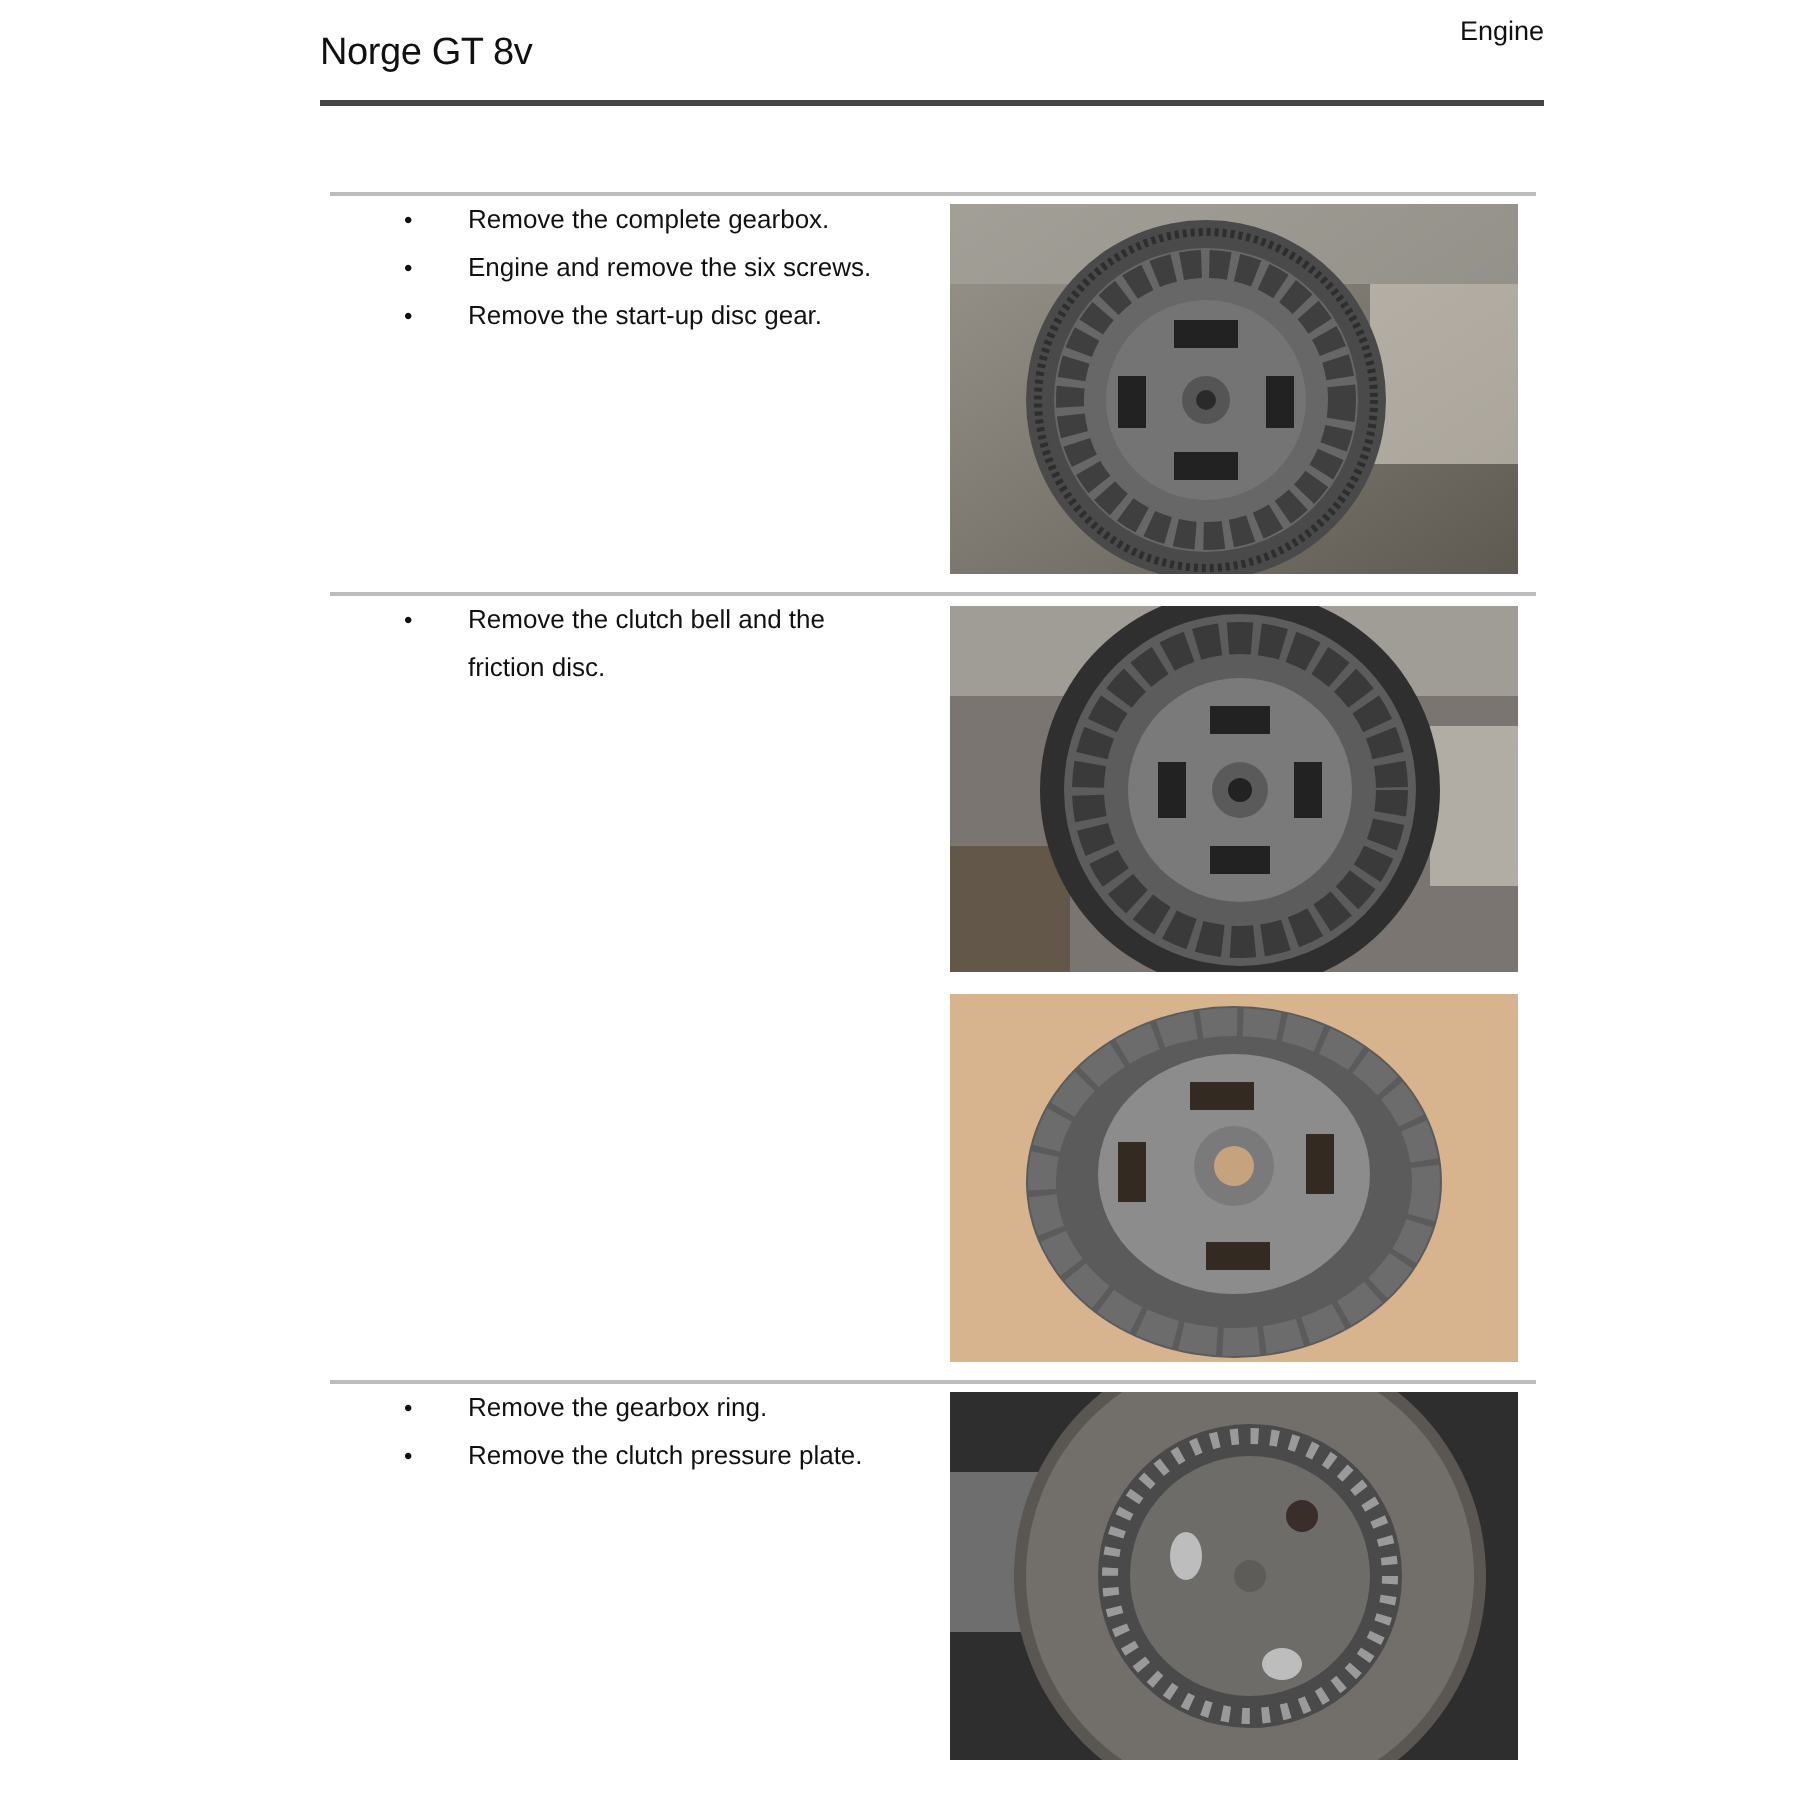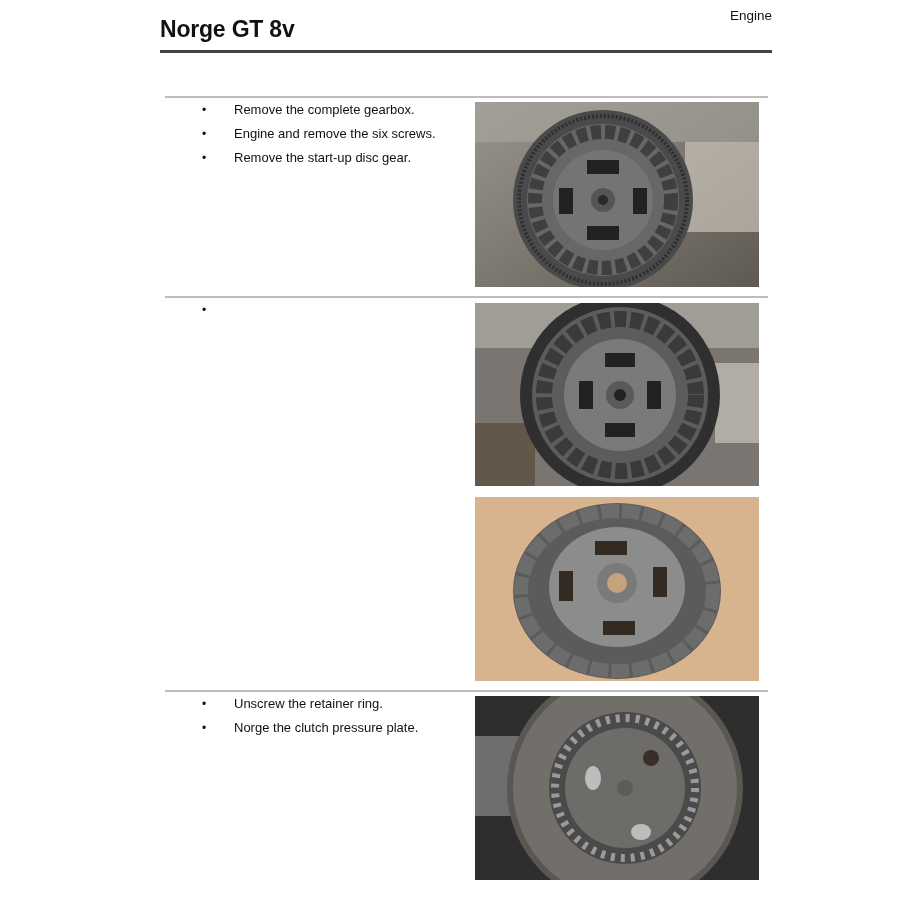--- a/index.html
+++ b/index.html
@@ -1,18 +1,18 @@
 <!DOCTYPE html>
 <html><head>
   <meta charset="utf-8">
   <style>
     html, body { margin: 0; padding: 0; background: #ffffff; }
     body { width: 909px; height: 909px; position: relative; overflow: hidden;
            font-family: "Liberation Sans", sans-serif; color: #111; }
-    .page-title { position: absolute; left: 160px; top: 16px; font-size: 23px; font-weight: bold; letter-spacing: -0.2px; }
+    .page-title { position: absolute; left: 160px; top: 16px; font-size: 19px; font-weight: normal; letter-spacing: -0.2px; }
     .section-label { position: absolute; right: 137px; top: 8px; font-size: 13.5px; }
     .header-rule { position: absolute; left: 160px; top: 50px; width: 612px; height: 3px; background: #444; }
     .section-rule { position: absolute; left: 165px; width: 603px; height: 2px; background: #bdbdbd; }
     .bullets { position: absolute; left: 200px; margin: 0; padding: 0; list-style: none; width: 265px; }
     .bullets li { position: relative; padding-left: 34px; font-size: 13px; line-height: 24px; }
     .bullets li .dot { position: absolute; left: 2px; top: 0; font-size: 12px; }
     .photo { position: absolute; left: 475px; width: 284px; height: 185px; overflow: hidden; }
     .photo svg { display: block; width: 100%; height: 100%; }
   </style>
 </head>
@@ -53,21 +53,21 @@
       <rect x="158" y="86" width="14" height="26" fill="#222"></rect>
       <circle cx="128" cy="98" r="12" fill="#555"></circle>
       <circle cx="128" cy="98" r="5" fill="#2a2a2a"></circle>
     </svg>
   </div>
 </div>
 
 <div>
   <div class="section-rule" style="top:296px;"></div>
   <ul class="bullets" style="top:298px; width:240px;">
-    <li><span class="dot">•</span></li>
+    <li><span class="dot">•</span><span>Remove the clutch bell and the friction disc.</span></li>
   </ul>
   <div class="photo" style="top:303px; height:183px;">
     <svg viewBox="0 0 284 183">
       <rect width="284" height="183" fill="#7a7570"></rect>
       <rect x="0" y="0" width="284" height="45" fill="#b0aea8" opacity="0.7"></rect>
       <rect x="0" y="120" width="60" height="63" fill="#5a4a3a" opacity="0.7"></rect>
       <rect x="240" y="60" width="44" height="80" fill="#d6d0c6" opacity="0.6"></rect>
       <circle cx="145" cy="92" r="100" fill="#2f2f2f"></circle>
       <circle cx="145" cy="92" r="88" fill="#5c5c5c"></circle>
       <circle cx="145" cy="92" r="76" fill="none" stroke="#3a3a3a" stroke-width="16" stroke-dasharray="12 4"></circle>
@@ -92,22 +92,22 @@
       <rect x="178" y="70" width="14" height="30" fill="#332a22"></rect>
       <circle cx="142" cy="86" r="20" fill="#7a7a7a"></circle>
       <circle cx="142" cy="86" r="10" fill="#c7a27e"></circle>
     </svg>
   </div>
 </div>
 
 <div>
   <div class="section-rule" style="top:690px;"></div>
   <ul class="bullets" style="top:692px;">
-    <li><span class="dot">•</span><span>Unscrew the retainer ring.</span></li>
-    <li><span class="dot">•</span><span>Norge the clutch pressure plate.</span></li>
+    <li><span class="dot">•</span><span>Remove the gearbox ring.</span></li>
+    <li><span class="dot">•</span><span>Remove the clutch pressure plate.</span></li>
   </ul>
   <div class="photo" style="top:696px; height:184px;">
     <svg viewBox="0 0 284 184">
       <rect width="284" height="184" fill="#2e2e2e"></rect>
       <rect x="0" y="40" width="50" height="80" fill="#8a8a8a" opacity="0.7"></rect>
       <circle cx="150" cy="92" r="118" fill="#5a5652"></circle>
       <circle cx="150" cy="92" r="112" fill="#8a8682" opacity="0.5"></circle>
       <circle cx="150" cy="92" r="76" fill="#4a4a4a"></circle>
       <circle cx="150" cy="92" r="70" fill="none" stroke="#9a9a9a" stroke-width="8" stroke-dasharray="4 6"></circle>
       <circle cx="150" cy="92" r="60" fill="#6e6c68"></circle>

